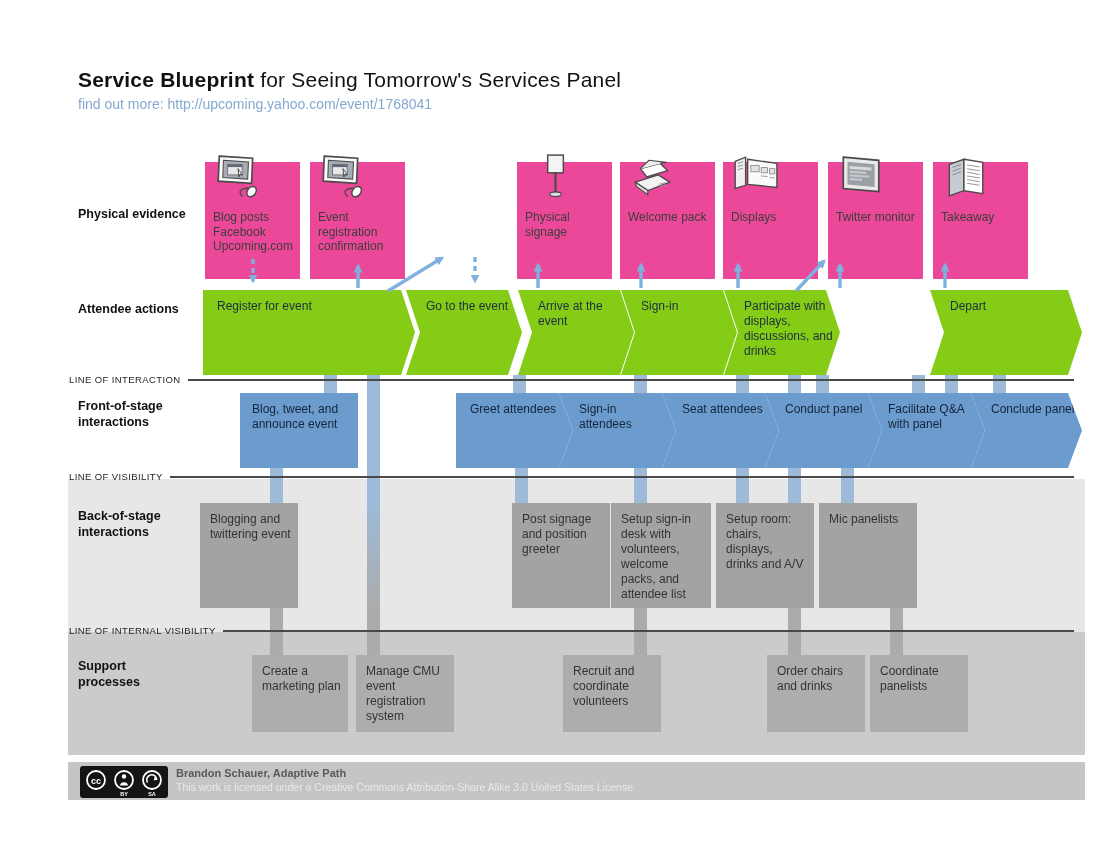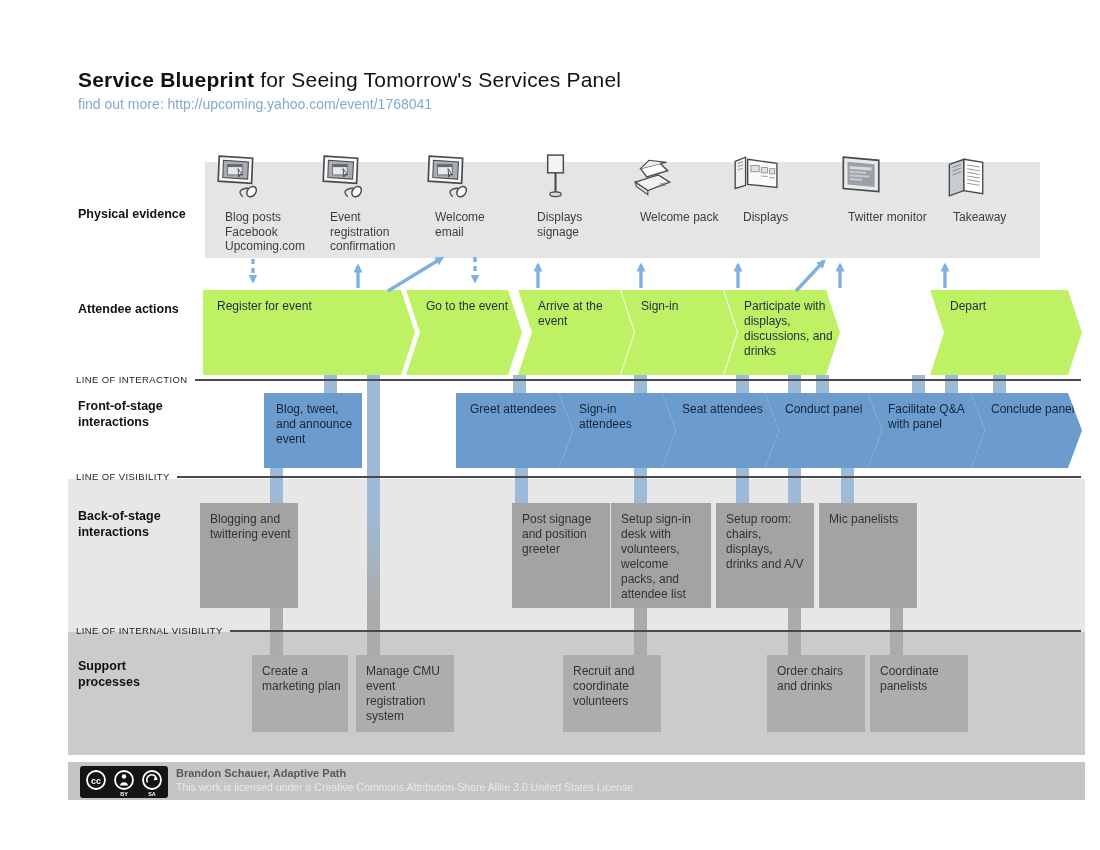--- a/index.html
+++ b/index.html
@@ -9,45 +9,45 @@
     margin-left:28px;
   }
   .abs{position:absolute;}
   
   .title{left:50px;top:68px;font-size:21px;color:#111;letter-spacing:.2px;}
   .title b{font-weight:700;}
   .subtitle{left:50px;top:96px;font-size:14px;color:#84a9cf;}
   
   .row-label{left:50px;width:108px;font-size:12.5px;font-weight:700;color:#111;line-height:1.25;}
   
-  .pe-box{top:162px;height:96px;width:95px;background:#e5e5e5;padding-left:12px;}
+  .pe-box{top:162px;height:117px;width:95px;background:#ec4899;}
   .pe-box .txt{margin:48px 6px 0 8px;font-size:12px;line-height:1.22;color:#3d3d3d;}
   .pe-icon{position:absolute;left:8px;top:-9px;width:48px;height:48px;}
   .pe-icon.center{left:14px;}
   
-  .aa{top:290px;height:85px;background:#bef264;color:#1d2e40;font-size:12px;line-height:1.25;}
+  .aa{top:290px;height:85px;background:#84cc16;color:#1d2e40;font-size:12px;line-height:1.25;}
   .aa .txt{display:block;padding:9px 4px 0 14px;max-width:100px;}
   .arrow-first{clip-path:polygon(0 0,calc(100% - 14px) 0,100% 50%,calc(100% - 14px) 100%,0 100%);}
   .arrow-mid{clip-path:polygon(0 0,calc(100% - 14px) 0,100% 50%,calc(100% - 14px) 100%,0 100%,14px 50%);}
   .arrow-mid .txt{padding-left:20px;}
   
   .fs{top:393px;height:75px;background:#6b9ccd;color:#14243a;font-size:12px;line-height:1.25;}
   .fs .txt{display:block;padding:9px 4px 0 14px;max-width:92px;}
   .fs.arrow-mid .txt{padding-left:20px;}
   .fs-rect .txt{padding-left:12px;}
   
   .bs{top:503px;height:105px;background:#a3a3a3;color:#333;font-size:12px;line-height:1.25;}
   .sp{top:655px;height:77px;background:#adadad;color:#333;font-size:12px;line-height:1.25;}
   .bs .txt,.sp .txt{display:block;padding:9px 6px 0 10px;}
   
   .band-back{left:40px;top:479px;width:1017px;height:153px;background:#e7e7e7;}
   .band-support{left:40px;top:632px;width:1017px;height:123px;background:#cbcbcb;}
   .band-footer{left:40px;top:762px;width:1017px;height:38px;background:#c5c5c5;}
   
-  .lline{left:48px;width:1005px;display:flex;align-items:center;gap:7px;z-index:6;text-align:right;}
+  .lline{left:41px;width:1005px;display:flex;align-items:center;gap:7px;z-index:6;text-align:right;}
   .lline .lbl{font-size:9.5px;letter-spacing:.4px;color:#1e1e1e;white-space:nowrap;}
   .lline .rule{flex:1;height:2px;background:#4a4a4a;}
   
   .vb{position:absolute;width:13px;z-index:1;}
   .vb-blue{background:#9dbbd9;}
   .vb-gray{background:#ababab;}
   .vb-fade{background:linear-gradient(#9dbbd9,#ababab);}
   .node{z-index:2;}
   .overlay{position:absolute;left:0;top:0;z-index:4;pointer-events:none;}
   
@@ -129,39 +129,27 @@
         <path d="M6 3 L38 5 L37 29 L5 27 Z" fill="#fafafa" stroke="#4a4a4a" stroke-width="1.6"></path>
         <path d="M10 7 L34 8.5 L33.2 25 L9.4 23.4 Z" fill="#a7adb4" stroke="#4a4a4a" stroke-width="1"></path>
         <rect x="14" y="11" width="14" height="10" fill="#e8e8e8" stroke="#666" stroke-width=".8"></rect>
         <rect x="14" y="11" width="14" height="2.5" fill="#5f6a74"></rect>
         <path d="M24 15 l4 6 l-2.4 -.6 l-.8 2.6 z" fill="#fff" stroke="#333" stroke-width=".8"></path>
         <ellipse cx="37" cy="37" rx="4" ry="5.4" transform="rotate(38 37 37)" fill="#fff" stroke="#4a4a4a" stroke-width="1.4"></ellipse>
         <path d="M33.5 33.5 q-12 1.5 -5 8.5" fill="none" stroke="#4a4a4a" stroke-width="1.3"></path>
       </svg>
     <div class="txt">Event registration confirmation</div>
   </div>
-  <div class="abs node pe-box" style="left:387px">
-    <svg class="pe-icon" viewBox="0 0 46 46">
-        <path d="M6 3 L38 5 L37 29 L5 27 Z" fill="#fafafa" stroke="#4a4a4a" stroke-width="1.6"></path>
-        <path d="M10 7 L34 8.5 L33.2 25 L9.4 23.4 Z" fill="#a7adb4" stroke="#4a4a4a" stroke-width="1"></path>
-        <rect x="14" y="11" width="14" height="10" fill="#e8e8e8" stroke="#666" stroke-width=".8"></rect>
-        <rect x="14" y="11" width="14" height="2.5" fill="#5f6a74"></rect>
-        <path d="M24 15 l4 6 l-2.4 -.6 l-.8 2.6 z" fill="#fff" stroke="#333" stroke-width=".8"></path>
-        <ellipse cx="37" cy="37" rx="4" ry="5.4" transform="rotate(38 37 37)" fill="#fff" stroke="#4a4a4a" stroke-width="1.4"></ellipse>
-        <path d="M33.5 33.5 q-12 1.5 -5 8.5" fill="none" stroke="#4a4a4a" stroke-width="1.3"></path>
-      </svg>
-    <div class="txt">Welcome email</div>
-  </div>
   <div class="abs node pe-box" style="left:489px">
     <svg class="pe-icon center" viewBox="0 0 46 46">
         <rect x="16" y="2" width="15" height="17" fill="#f4f4f4" stroke="#4a4a4a" stroke-width="1.4"></rect>
         <line x1="23.5" y1="19" x2="23.5" y2="38" stroke="#4a4a4a" stroke-width="2"></line>
         <ellipse cx="23.5" cy="39.5" rx="5.5" ry="2.2" fill="#ddd" stroke="#4a4a4a" stroke-width="1.2"></ellipse>
       </svg>
-    <div class="txt">Displays signage</div>
+    <div class="txt">Physical signage</div>
   </div>
   <div class="abs node pe-box" style="left:592px">
     <svg class="pe-icon" viewBox="0 0 46 46">
         <path d="M7 28 L29 21 L40 28 L19 36 Z" fill="#f2f2f2" stroke="#4a4a4a" stroke-width="1.3"></path>
         <path d="M7 28 L19 36 L19 40 L8 32 Z" fill="#e0e0e0" stroke="#4a4a4a" stroke-width="1.1"></path>
         <path d="M12 15 L31 10 L38 17 L18 23 Z" fill="#fff" stroke="#4a4a4a" stroke-width="1.3"></path>
         <path d="M12 15 L20 7 L37 9 L31 10" fill="#ededed" stroke="#4a4a4a" stroke-width="1.1"></path>
         <line x1="30" y1="30" x2="36" y2="28.4" stroke="#9a9a9a" stroke-width="1"></line>
         <line x1="30.5" y1="32.2" x2="36.5" y2="30.6" stroke="#9a9a9a" stroke-width="1"></line>
       </svg>
@@ -222,21 +210,21 @@
   <div class="abs node aa arrow-mid" style="left:593px;width:116px">
       <span class="txt">Sign-in</span>
     </div>
   <div class="abs node aa arrow-mid" style="left:696px;width:116px">
       <span class="txt">Participate with displays, discussions, and drinks</span>
     </div>
   <div class="abs node aa arrow-mid" style="left:902px;width:152px">
       <span class="txt">Depart</span>
     </div>
 
-  <div class="abs node fs fs-rect" style="left:236px;width:98px">
+  <div class="abs node fs fs-rect" style="left:212px;width:118px">
       <span class="txt">Blog, tweet, and announce event</span>
     </div>
   <div class="abs node fs arrow-first" style="left:428px;width:117px">
       <span class="txt">Greet attendees</span>
     </div>
   <div class="abs node fs arrow-mid" style="left:531px;width:117px">
       <span class="txt">Sign-in attendees</span>
     </div>
   <div class="abs node fs arrow-mid" style="left:634px;width:117px">
       <span class="txt">Seat attendees</span>

